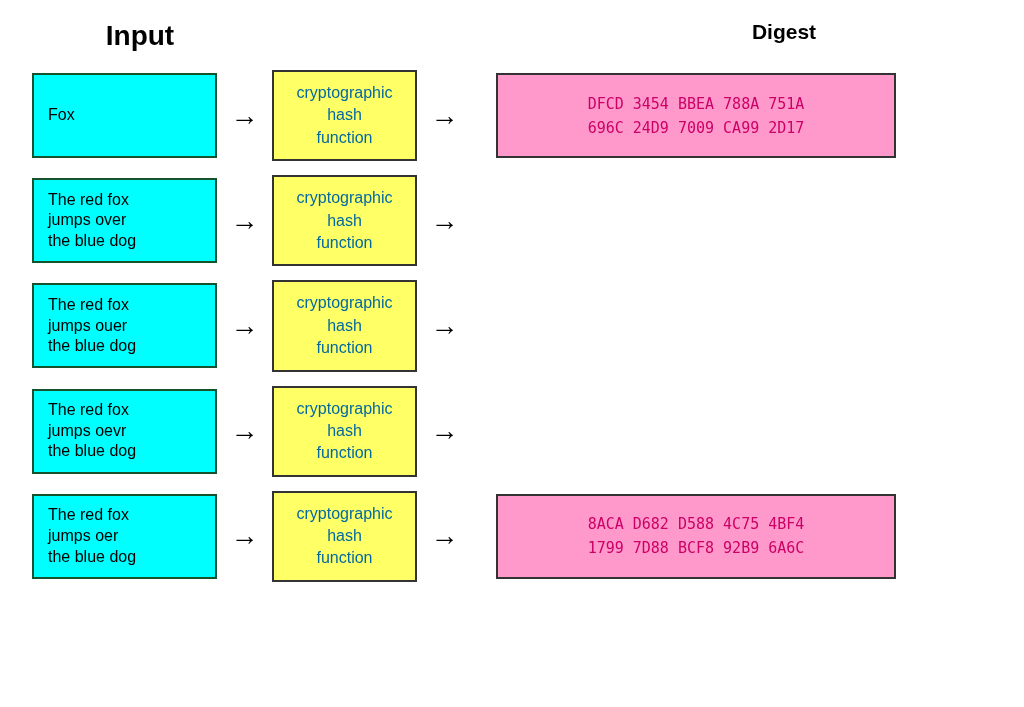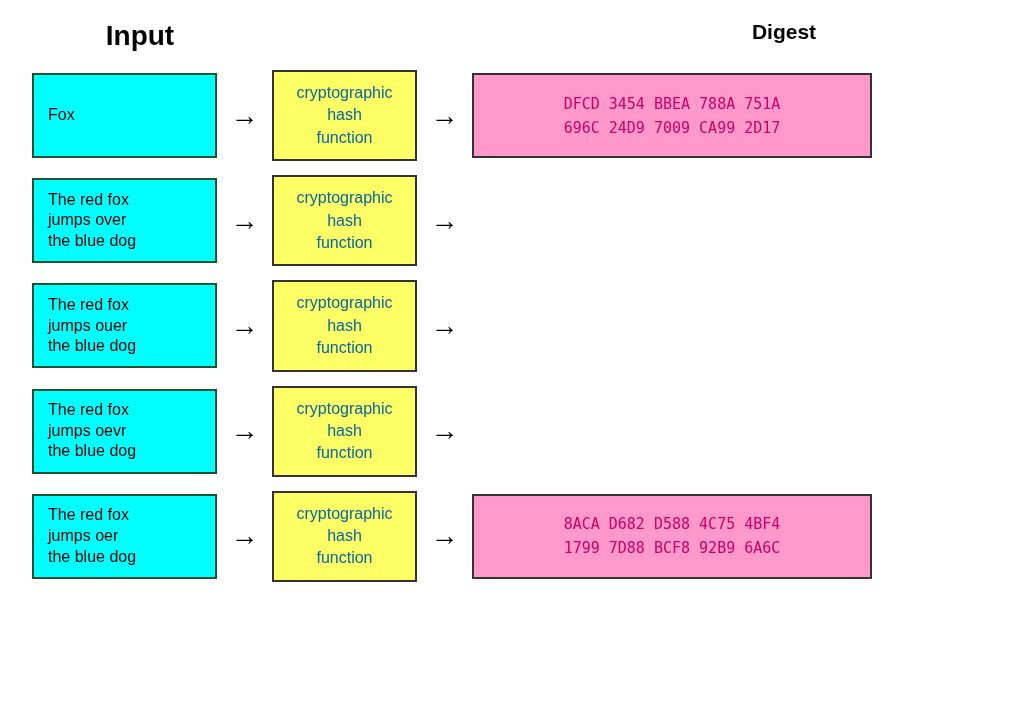--- a/index.html
+++ b/index.html
@@ -103,20 +103,21 @@
       min-height: 85px;
       font-size: 15px;
       font-family: monospace;
       color: #CC0066;
       display: flex;
       align-items: center;
       justify-content: center;
       text-align: center;
       line-height: 1.6;
       flex-shrink: 0;
+      margin-left: 24px;
     }
   </style>
 </head>
 <body>
 
 <div class="headers">
   <div class="header-input">Input</div>
   <div class="header-digest">Digest</div>
 </div>
 

